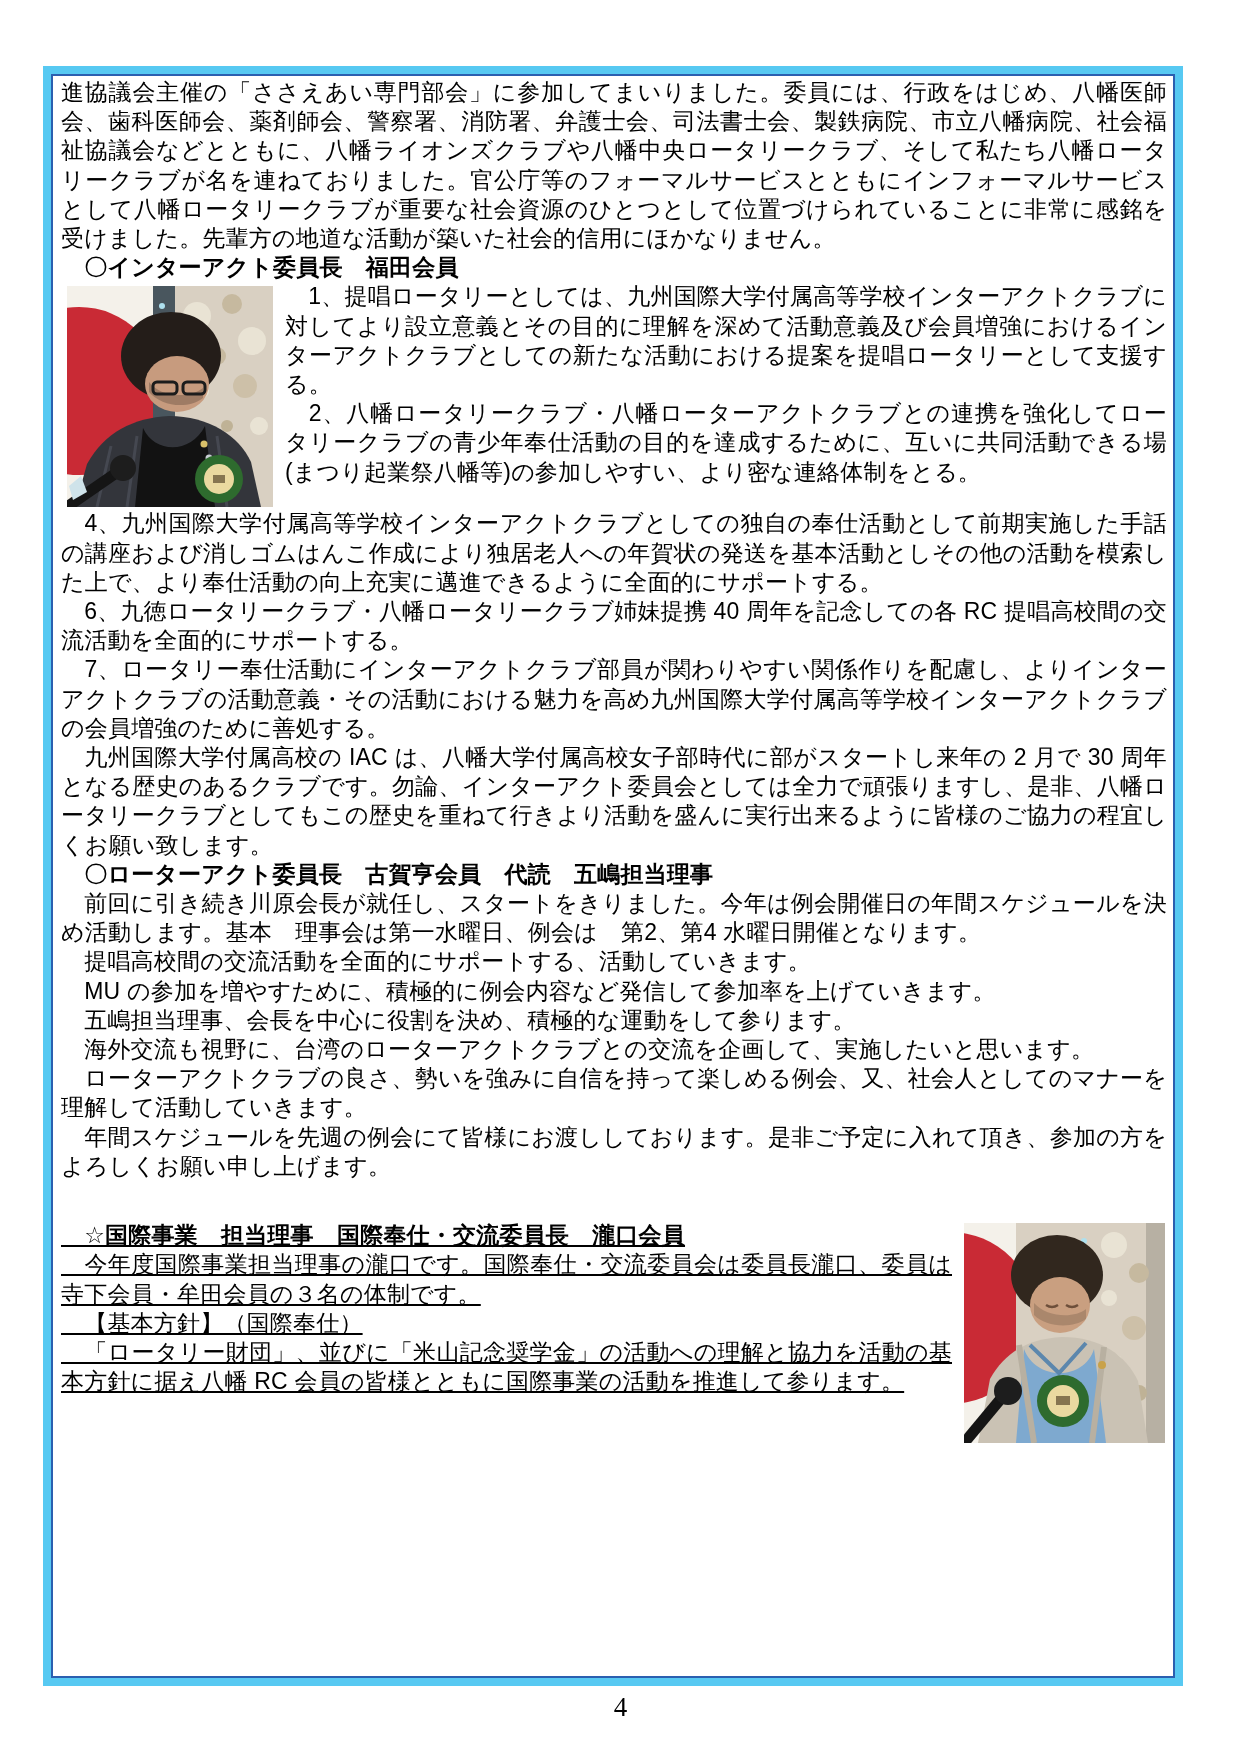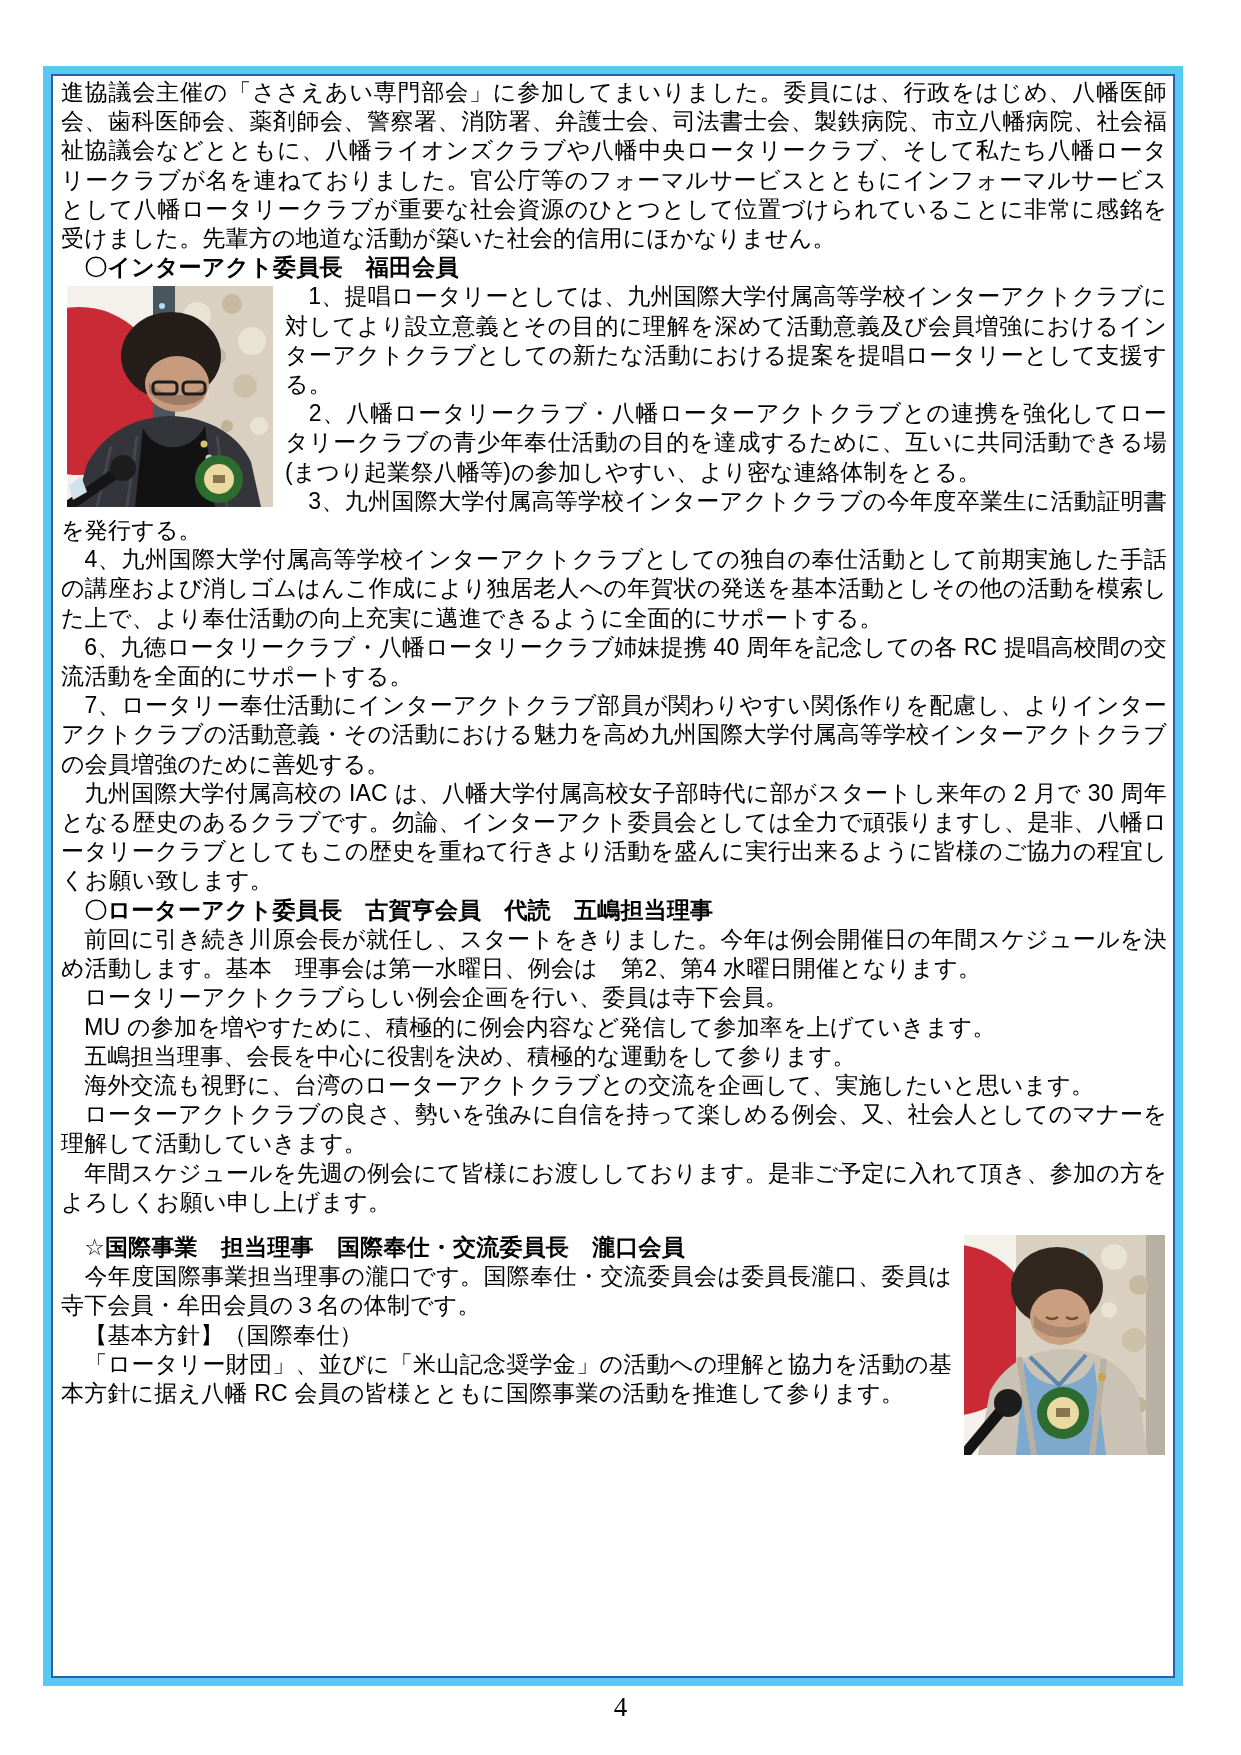--- a/index.html
+++ b/index.html
@@ -11,21 +11,21 @@
     position:absolute;left:43px;top:66px;width:1140px;height:1620px;
     box-sizing:border-box;border:8px solid #57c9f2;
     box-shadow:inset 0 0 0 2px #2b5fb0;
     padding:4px 8px 0 10px;overflow:hidden;background:#fff;
   }
   .txt{font-size:23px;line-height:29.2px;text-align:justify;margin:0;
        letter-spacing:0.2px;word-break:break-all;}
   .heading{font-weight:bold;}
   .photo-left{float:left;width:206px;height:221px;margin:4px 12px 2px 6px;}
   .photo-right{float:right;width:201px;height:220px;margin:2px 2px 4px 12px;}
-  .section-intl{margin-top:16px;}
+  .section-intl{margin-top:40px;text-decoration:underline;}
   .clear{clear:both;}
   .page-number{
     position:absolute;left:0;top:1692px;width:1241px;text-align:center;
     font-family:"Liberation Serif","DejaVu Serif",serif;font-size:27px;
   }
   svg{display:block;}
 </style>
 </head>
 <body>
 
@@ -65,32 +65,31 @@
       <circle cx="142" cy="172" r="3.5" fill="#c8cdd4"></circle>
       <circle cx="152" cy="193" r="24" fill="#2e6b2e"></circle>
       <circle cx="152" cy="193" r="15" fill="#ead9a0"></circle>
       <rect x="146" y="189" width="12" height="8" fill="#5b4a2e" opacity="0.7"></rect>
       <path d="M0,221 L52,185" stroke="#151515" stroke-width="11"></path>
       <circle cx="56" cy="182" r="13" fill="#1d1d1d"></circle>
       <path d="M2,200 L14,190 L20,206 L6,214 Z" fill="#cfe3ea"></path>
     </svg>
     <p class="txt">　1、提唱ロータリーとしては、九州国際大学付属高等学校インターアクトクラブに対してより設立意義とその目的に理解を深めて活動意義及び会員増強におけるインターアクトクラブとしての新たな活動における提案を提唱ロータリーとして支援する。</p>
     <p class="txt">　2、八幡ロータリークラブ・八幡ローターアクトクラブとの連携を強化してロータリークラブの青少年奉仕活動の目的を達成するために、互いに共同活動できる場(まつり起業祭八幡等)の参加しやすい、より密な連絡体制をとる。</p>
-    <p class="txt">　3、九州国際大学付属高等学校インターアクトクラブの今年度卒業生に活動証明書を発行する。</p>
   </div>
   <div class="clear"></div>
 
   <p class="txt">　4、九州国際大学付属高等学校インターアクトクラブとしての独自の奉仕活動として前期実施した手話の講座および消しゴムはんこ作成により独居老人への年賀状の発送を基本活動としその他の活動を模索した上で、より奉仕活動の向上充実に邁進できるように全面的にサポートする。</p>
   <p class="txt">　6、九徳ロータリークラブ・八幡ロータリークラブ姉妹提携 40 周年を記念しての各 RC 提唱高校間の交流活動を全面的にサポートする。</p>
   <p class="txt">　7、ロータリー奉仕活動にインターアクトクラブ部員が関わりやすい関係作りを配慮し、よりインターアクトクラブの活動意義・その活動における魅力を高め九州国際大学付属高等学校インターアクトクラブの会員増強のために善処する。</p>
   <p class="txt">　九州国際大学付属高校の IAC は、八幡大学付属高校女子部時代に部がスタートし来年の 2 月で 30 周年となる歴史のあるクラブです。勿論、インターアクト委員会としては全力で頑張りますし、是非、八幡ロータリークラブとしてもこの歴史を重ねて行きより活動を盛んに実行出来るように皆様のご協力の程宜しくお願い致します。</p>
 
   <p class="txt heading">　〇ローターアクト委員長　古賀亨会員　代読　五嶋担当理事</p>
   <p class="txt">　前回に引き続き川原会長が就任し、スタートをきりました。今年は例会開催日の年間スケジュールを決め活動します。基本　理事会は第一水曜日、例会は　第2、第4 水曜日開催となります。</p>
-  <p class="txt">　ロータリーアクトクラブらしい例会企画を行い、委員は寺下会員。</p>
+  <p class="txt">　提唱高校間の交流活動を全面的にサポートする、活動していきます。</p>
   <p class="txt">　MU の参加を増やすために、積極的に例会内容など発信して参加率を上げていきます。</p>
   <p class="txt">　五嶋担当理事、会長を中心に役割を決め、積極的な運動をして参ります。</p>
   <p class="txt">　海外交流も視野に、台湾のローターアクトクラブとの交流を企画して、実施したいと思います。</p>
   <p class="txt">　ローターアクトクラブの良さ、勢いを強みに自信を持って楽しめる例会、又、社会人としてのマナーを理解して活動していきます。</p>
   <p class="txt">　年間スケジュールを先週の例会にて皆様にお渡ししております。是非ご予定に入れて頂き、参加の方をよろしくお願い申し上げます。</p>
 
   <div class="section-intl">
     <svg class="photo-right" viewBox="0 0 201 220" preserveAspectRatio="none">
       <rect x="0" y="0" width="201" height="220" fill="#f4f1ea"></rect>
       <circle cx="-14" cy="95" r="86" fill="#c92a35"></circle>

